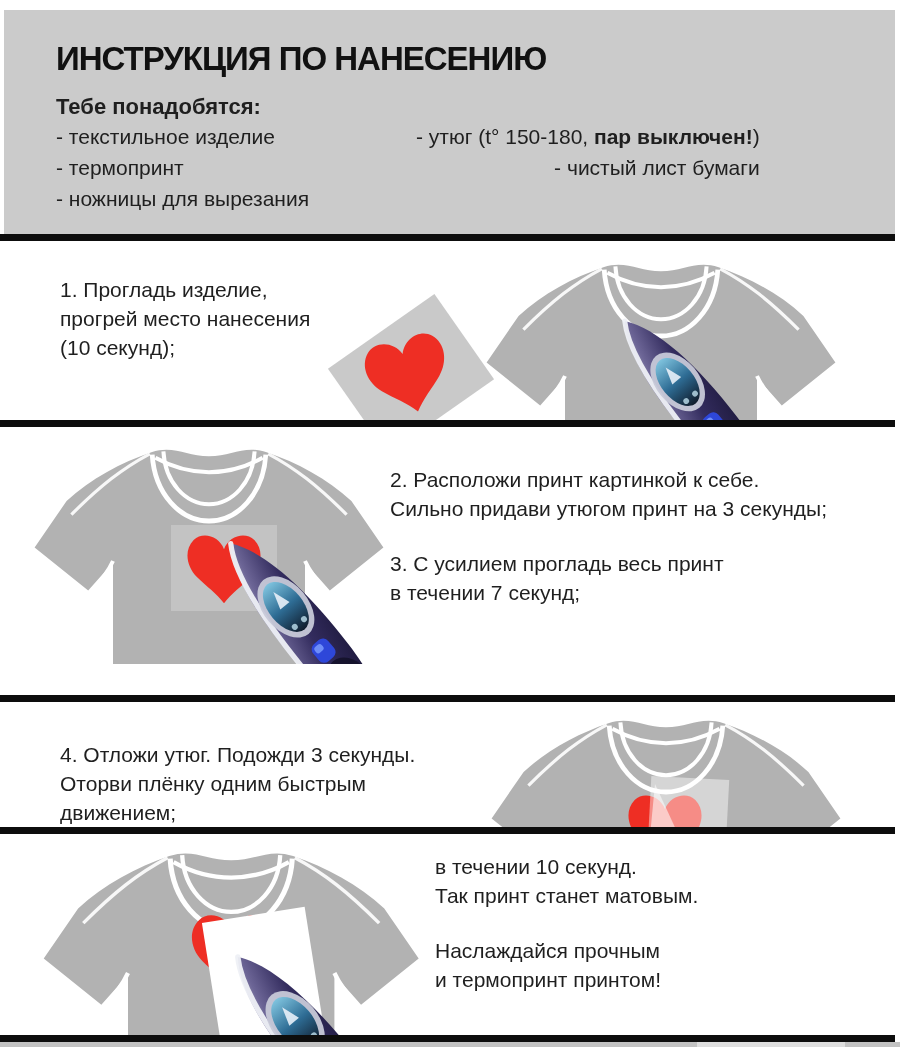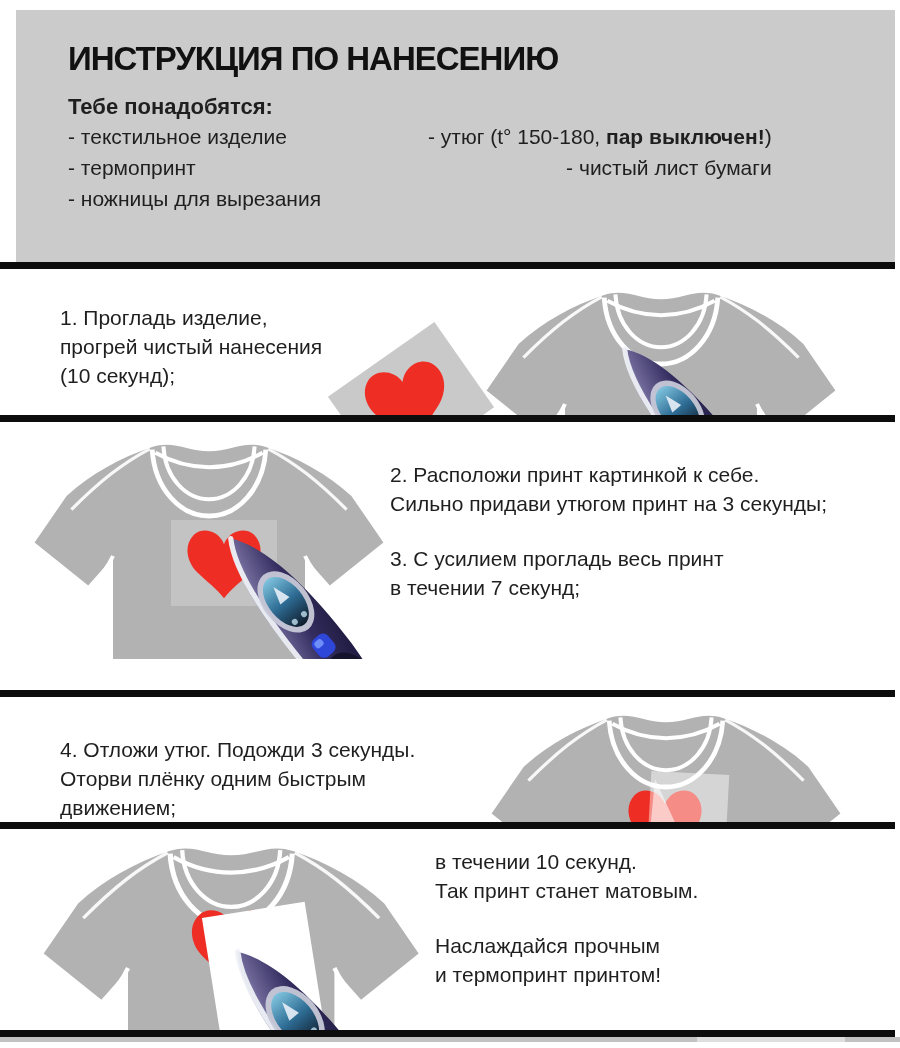--- a/index.html
+++ b/index.html
@@ -1,27 +1,27 @@
 <!DOCTYPE html>
 <html style="--page-bg: #ffffff; --header-bg: #cbcbcb; --divider: #0d0d0d; --tshirt: #b2b2b2; --paper-gray: #c9c9c9; --print-patch: #c3c3c3; --heart-red: #ee2e24; --iron-body: #2a2550;"><head>
 <meta charset="utf-8">
 <style>
   html,body{margin:0;padding:0;background:#fff;}
   .page{position:relative;width:900px;height:1048px;background:var(--page-bg,#ffffff);
         font-family:"Liberation Sans","DejaVu Sans",sans-serif;color:#1f1f1f;overflow:hidden;}
-  .hdr{position:relative;margin:10px 5px 0 16px;height:252px;background:var(--header-bg,#cbcbcb);}
+  .hdr{position:relative;margin:10px 5px 0 4px;height:224px;background:var(--header-bg,#cbcbcb);}
   .hdr h1{position:absolute;left:52px;top:30px;margin:0;font-size:33px;font-weight:700;
           letter-spacing:-1px;color:#111;}
   .mh{position:absolute;left:52px;top:84px;font-size:22px;font-weight:700;}
   .col{position:absolute;top:111px;font-size:21px;line-height:31px;}
   .c1{left:52px;}
   .c2{left:412px;text-align:right;}
   .bar{height:7px;background:var(--divider,#0d0d0d);margin-right:5px;}
   .s{position:relative;overflow:hidden;background:var(--page-bg,#ffffff);}
-  .s1{height:146px;border-radius:22px;}
+  .s1{height:179px;border-radius:22px;}
   .s2{height:268px;}
   .s3{height:125px;}
   .s4{height:201px;}
   .art{position:absolute;left:0;top:0;}
   .txt{position:absolute;font-size:21px;line-height:29px;white-space:nowrap;z-index:5;}
   .gap{height:26px;}
   .footer-strip{position:relative;height:5px;background:#c2c2c2;}
   .footer-strip .lite{position:absolute;left:697px;top:0;width:148px;height:5px;background:#dedede;}
   .defs{position:absolute;width:0;height:0;}
 </style>
@@ -94,21 +94,21 @@
         <rect x="-65" y="-52" width="130" height="104" style="fill:var(--paper-gray,#c9c9c9)"></rect>
       </g>
       <g transform="translate(408,133) rotate(-15) scale(0.9) translate(-50,-45)">
           <use href="#g-heart"></use>
         </g>
       <use href="#g-tshirt" transform="translate(485,15) scale(0.8)"></use>
       <use href="#g-iron" transform="translate(696,165) rotate(-40) scale(0.72) translate(-70,-160)"></use>
     </svg>
     <div class="txt" style="left:60px;top:34px">
       <div>1. Прогладь изделие,</div>
-      <div>прогрей чистый нанесения</div>
+      <div>прогрей место нанесения</div>
       <div>(10 секунд);</div>
     </div>
   </section>
 
   <div class="bar"></div>
 
   <section class="s s2">
     <svg class="art" width="900" height="237" viewBox="0 0 900 237">
       <use href="#g-tshirt" transform="translate(33,14) scale(0.8)"></use>
       <rect x="171" y="98" width="106" height="86" style="fill:var(--print-patch,#c3c3c3)"></rect>

